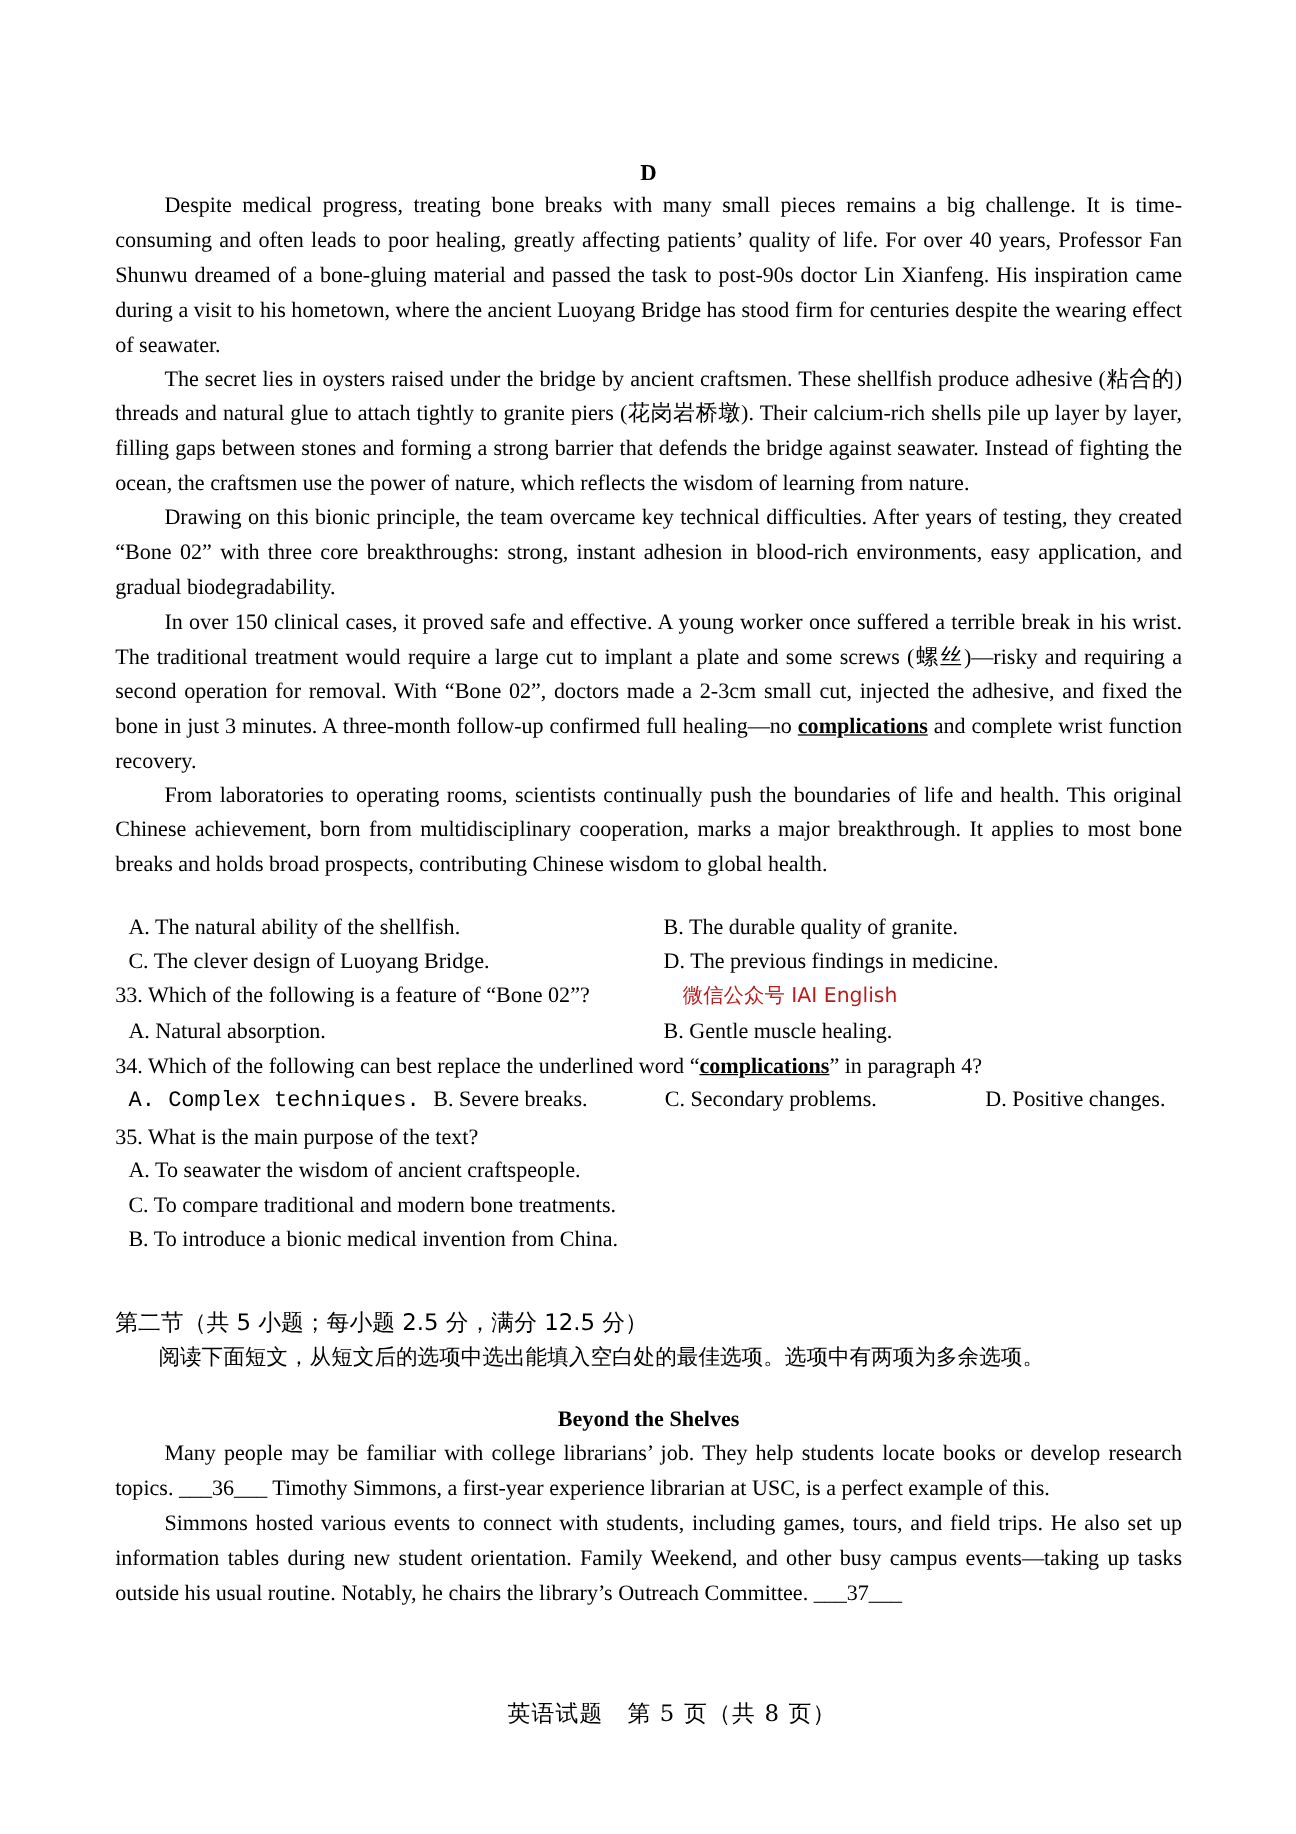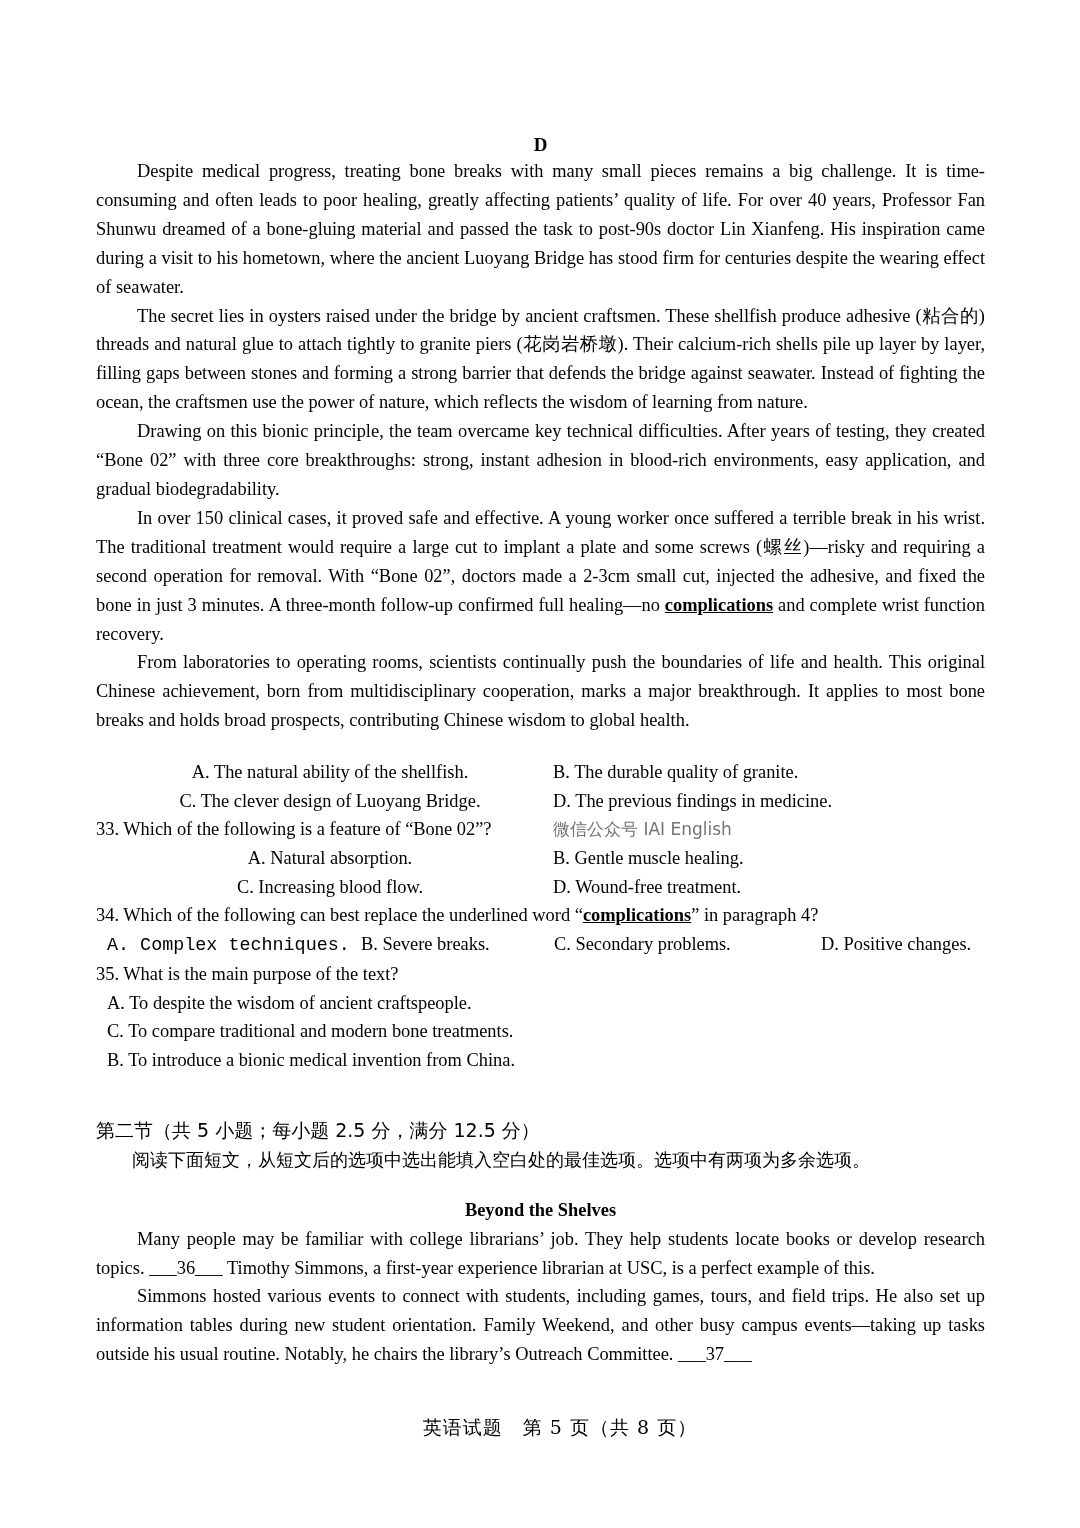--- a/index.html
+++ b/index.html
@@ -53,26 +53,27 @@
     font-size: 18.4px;
     line-height: 28.6px;
     white-space: nowrap;
   }
   .qline.stem {
     margin-left: 0px;
   }
   .qline.opt {
     margin-left: 11px;
   }
-  .opt-a { display: inline-block; width: 446px; text-align: center; }
+  .opt-a { display: inline-block; width: 446px; }
   .opt-quad-a { display: inline-block; width: 254px; font-family: Liberation Mono, monospace; }
   .opt-quad-b { display: inline-block; width: 193px; }
   .opt-quad-c { display: inline-block; width: 267px; }
   .watermark {
-    color: #737373;
+    color: #b91c1c;
+    margin-left: 16px;
   }
   .sec2-head {
     margin-top: 40px;
     font-size: 19px;
     line-height: 30px;
   }
   .sec2-instr {
     font-size: 18px;
     line-height: 30px;
     text-indent: 36px;
@@ -114,27 +115,26 @@
 
   <p class="para">From laboratories to operating rooms, scientists continually push the boundaries of life and health. This original Chinese achievement, born from multidisciplinary cooperation, marks a major breakthrough. It applies to most bone breaks and holds broad prospects, contributing Chinese wisdom to global health.</p>
 
   <div class="qblock">
 
     <div class="qline opt"><span class="opt-a">A. The natural ability of the shellfish.</span><span>B. The durable quality of granite.</span></div>
     <div class="qline opt"><span class="opt-a">C. The clever design of Luoyang Bridge.</span><span>D. The previous findings in medicine.</span></div>
 
     <div class="qline stem"><span style="display:inline-block;width:457px;"><span>33.</span> <span>Which of the following is a feature of “Bone 02”?</span></span><span class="cjk watermark">微信公众号 IAI English</span></div>
     <div class="qline opt"><span class="opt-a">A. Natural absorption.</span><span>B. Gentle muscle healing.</span></div>
-    <div class="qline opt"><span class="opt-a">C. Increasing blood flow.</span><span>D. Wound-free treatment.</span></div>
 
     <div class="qline stem"><span>34.</span> <span>Which of the following can best replace the underlined word “</span><span class="u-bold">complications</span><span>” in paragraph 4?</span></div>
     <div class="qline opt"><span class="opt-quad-a">A. Complex techniques.</span><span class="opt-quad-b">B. Severe breaks.</span><span class="opt-quad-c">C. Secondary problems.</span><span>D. Positive changes.</span></div>
 
     <div class="qline stem"><span>35.</span> <span>What is the main purpose of the text?</span></div>
-    <div class="qline opt">A. To despite the wisdom of ancient craftspeople.</div>
+    <div class="qline opt">A. To seawater the wisdom of ancient craftspeople.</div>
     <div class="qline opt">C. To compare traditional and modern bone treatments.</div>
     <div class="qline opt">B. To introduce a bionic medical invention from China.</div>
 
   </div>
 
   <div class="sec2-head cjk">第二节（共 5 小题；每小题 2.5 分，满分 12.5 分）</div>
   <div class="sec2-instr cjk">阅读下面短文，从短文后的选项中选出能填入空白处的最佳选项。选项中有两项为多余选项。</div>
 
   <div class="passage-title">Beyond the Shelves</div>
 

